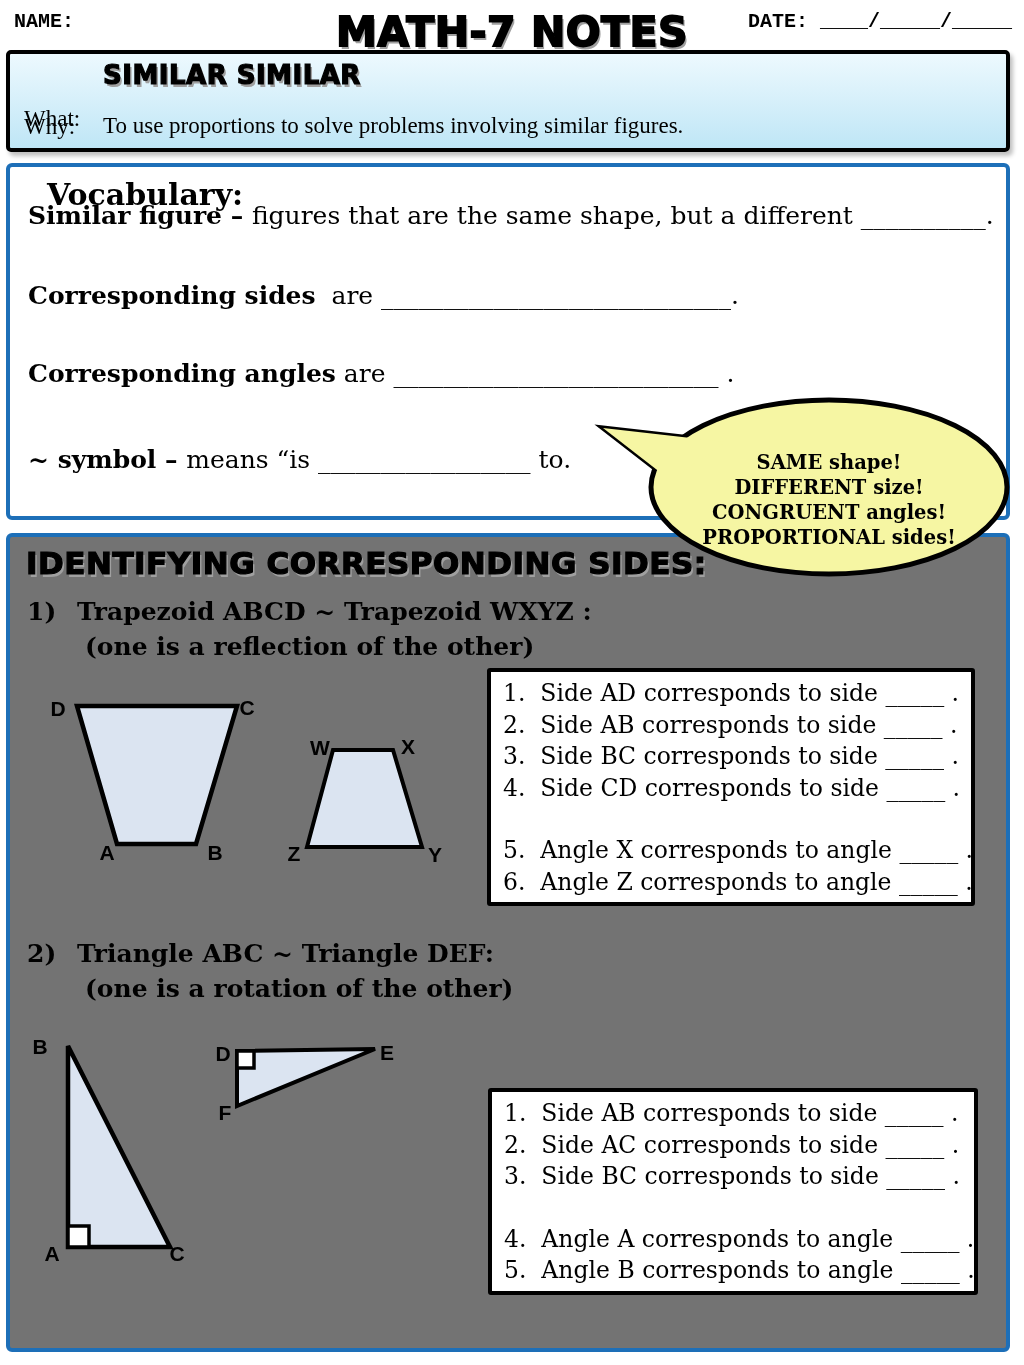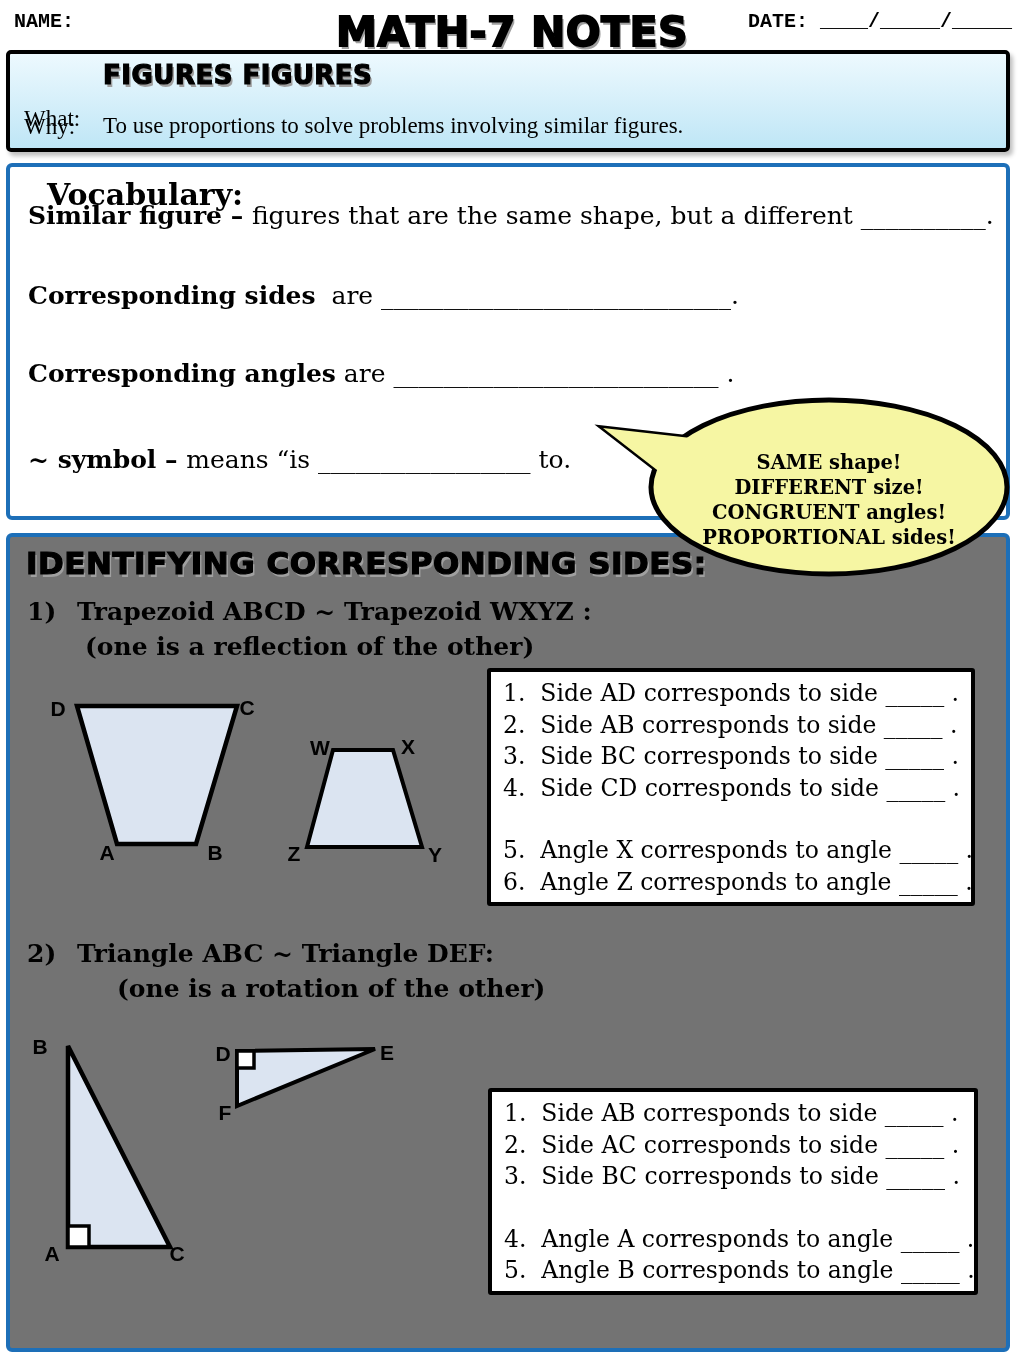--- a/index.html
+++ b/index.html
@@ -48,21 +48,21 @@
 <body>
 
 <div class="page">
 
   <span class="hdr-label" style="left:14px;top:10px;">NAME:</span>
   <div class="main-title cartoon">MATH-7 NOTES</div>
   <span class="hdr-label" style="right:12px;left:auto;top:10px;position:absolute;">DATE: ____/_____/_____</span>
 
   <div class="topic-box">
     <span class="topic-label" style="top:8px;margin-top:44px;">What:</span>
-    <span class="topic-what-value cartoon" style="font-size:26px;">FIGURES FIGURES</span>
+    <span class="topic-what-value cartoon" style="font-size:26px;">SIMILAR SIMILAR</span>
     <span class="topic-label" style="top:60px;">Why:</span>
     <span class="topic-why-value">To  use proportions to solve problems involving similar figures.</span>
   </div>
 
   <div class="vocab-box">
     <div class="vocab-heading">Vocabulary:</div>
     <p class="vline" style="top:34px;margin:0;"><b>Similar figure – </b><span>figures that are the same shape, but a different __________.</span></p>
     <p class="vline" style="top:114px;margin:0;"><b>Corresponding sides</b><span>  are ____________________________.</span></p>
     <p class="vline" style="top:192px;margin:0;"><b>Corresponding angles</b><span> are __________________________ .</span></p>
     <p class="vline" style="top:278px;margin:0;"><b>~ symbol – </b><span>means “is _________________ to.</span></p>
@@ -97,21 +97,21 @@
       <div class="qline">4.  Side CD corresponds to side _____ .</div>
       <div class="qspacer"></div>
       <div class="qline">5.  Angle X corresponds to angle _____ .</div>
       <div class="qline">6.  Angle Z corresponds to angle _____ .</div>
     </div>
 
     <div class="prob-row" style="left:17px;top:402px;">
       <span class="prob-num">2)</span>
       <span>Triangle ABC ~ Triangle DEF:</span>
     </div>
-    <div class="prob-sub" style="left:75px;top:437px;margin-left:32px;">(one is a rotation of the other)</div>
+    <div class="prob-sub" style="left:75px;top:437px;">(one is a rotation of the other)</div>
 
     <svg class="shape-svg" style="left:11px;top:495px;" width="380" height="240" viewBox="0 0 380 240">
       <polygon points="47,14 47,215 149,215" style="fill:var(--shape-fill,#dbe4f1)" stroke="#000" stroke-width="4.5"></polygon>
       <rect x="47" y="194" width="21" height="21" fill="#fff" stroke="#000" stroke-width="3.5"></rect>
       <text x="19" y="22" text-anchor="middle">B</text>
       <text x="31" y="229" text-anchor="middle">A</text>
       <text x="156" y="229" text-anchor="middle">C</text>
       <polygon points="216,19 354,17 216,74" style="fill:var(--shape-fill,#dbe4f1)" stroke="#000" stroke-width="4"></polygon>
       <rect x="216" y="19" width="17" height="17" fill="#fff" stroke="#000" stroke-width="3.5"></rect>
       <text x="202" y="29" text-anchor="middle">D</text>

